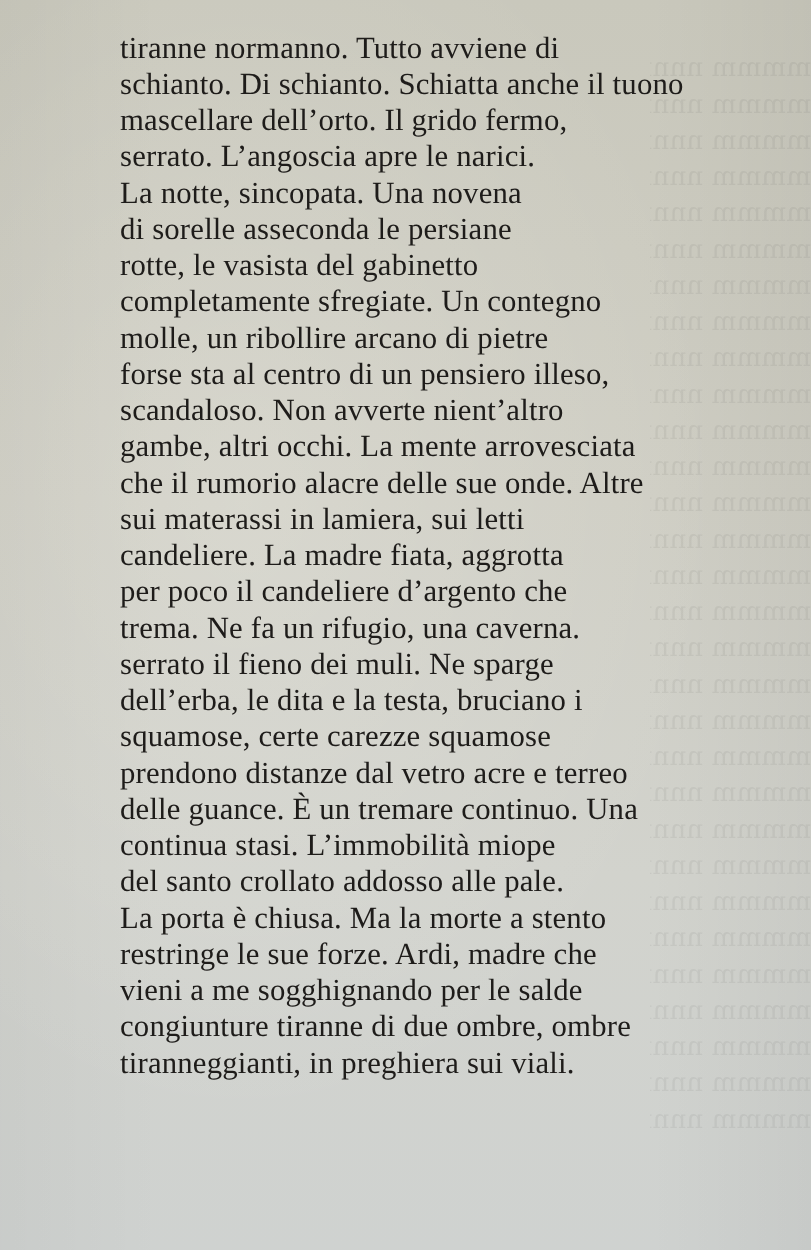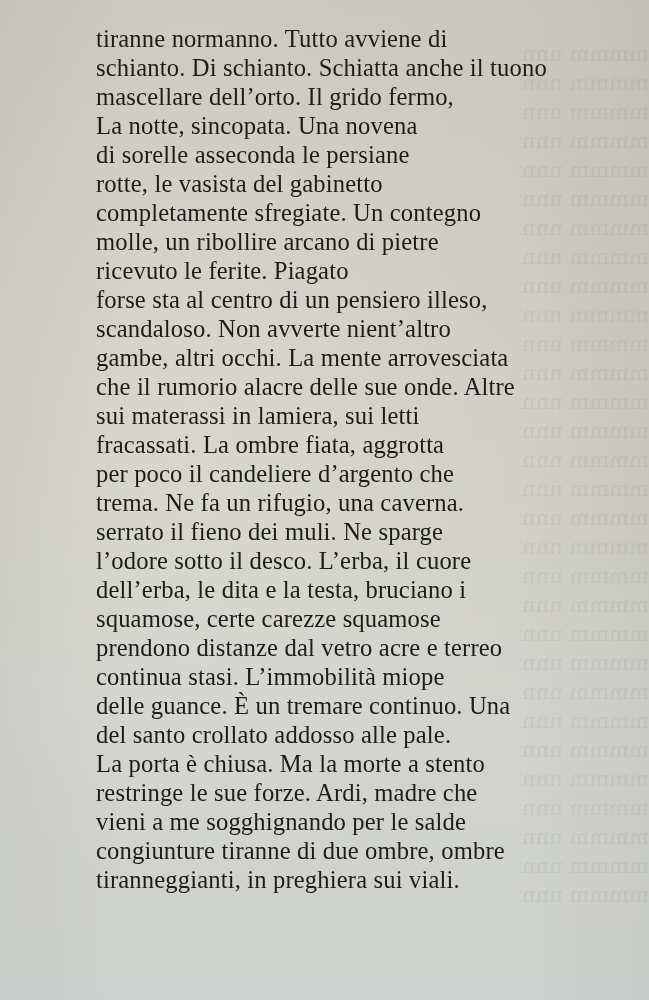--- a/index.html
+++ b/index.html
@@ -87,41 +87,40 @@
       <div>mmmm nnnn uuuu</div>
     <div>mmmm nnnn uuuu</div>
       <div>mmmm nnnn uuuu</div>
       <div>mmmm nnnn uuuu</div>
   </div>
 
   <ul class="poem">
     <li>tiranne normanno. Tutto avviene di</li>
     <li>schianto. Di schianto. Schiatta anche il tuono</li>
     <li>mascellare dell’orto. Il grido fermo,</li>
+    <li>serrato. L’angoscia apre le narici.</li>
     <li>La notte, sincopata. Una novena</li>
     <li>di sorelle asseconda le persiane</li>
     <li>rotte, le vasista del gabinetto</li>
     <li>completamente sfregiate. Un contegno</li>
     <li>molle, un ribollire arcano di pietre</li>
-    <li>ricevuto le ferite. Piagato</li>
     <li>forse sta al centro di un pensiero illeso,</li>
     <li>scandaloso. Non avverte nient’altro</li>
     <li>gambe, altri occhi. La mente arrovesciata</li>
     <li>che il rumorio alacre delle sue onde. Altre</li>
     <li>sui materassi in lamiera, sui letti</li>
-    <li>fracassati. La ombre fiata, aggrotta</li>
+    <li>candeliere. La madre fiata, aggrotta</li>
     <li>per poco il candeliere d’argento che</li>
     <li>trema. Ne fa un rifugio, una caverna.</li>
     <li>serrato il fieno dei muli. Ne sparge</li>
-    <li>l’odore sotto il desco. L’erba, il cuore</li>
     <li>dell’erba, le dita e la testa, bruciano i</li>
     <li>squamose, certe carezze squamose</li>
     <li>prendono distanze dal vetro acre e terreo</li>
+    <li>delle guance. È un tremare continuo. Una</li>
     <li>continua stasi. L’immobilità miope</li>
-    <li>delle guance. È un tremare continuo. Una</li>
     <li>del santo crollato addosso alle pale.</li>
     <li>La porta è chiusa. Ma la morte a stento</li>
     <li>restringe le sue forze. Ardi, madre che</li>
     <li>vieni a me sogghignando per le salde</li>
     <li>congiunture tiranne di due ombre, ombre</li>
     <li>tiranneggianti, in preghiera sui viali.</li>
   </ul>
 </div>
 
 </body></html>

